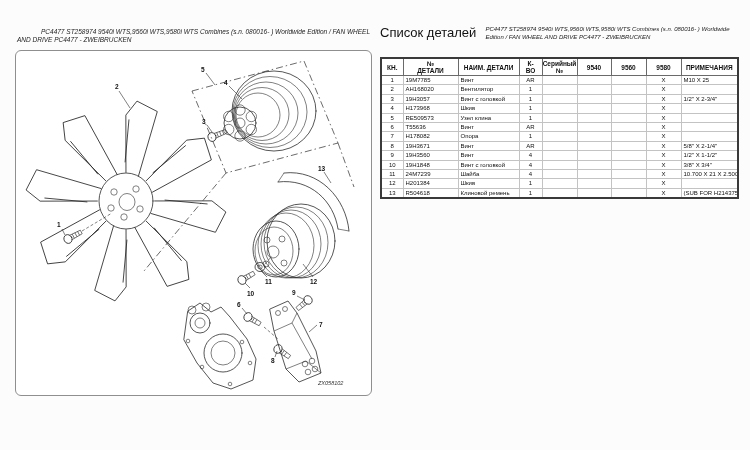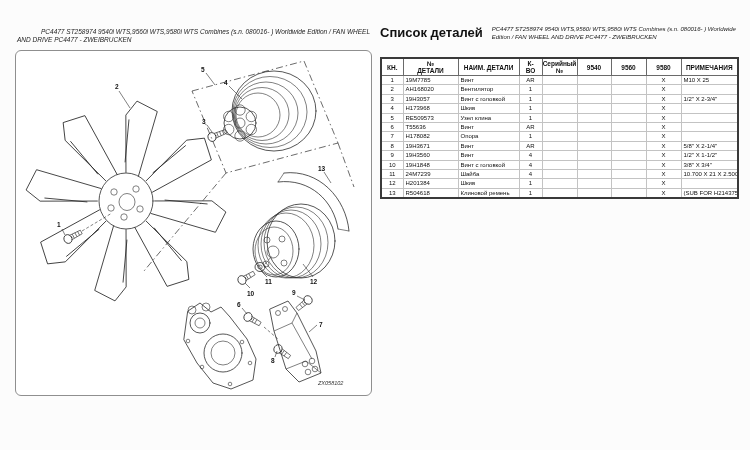--- a/index.html
+++ b/index.html
@@ -16,21 +16,21 @@
   }
   .diagram-panel{
     position:absolute;left:15px;top:50px;width:355px;height:344px;
     border:1px solid #8f8f8f;border-radius:6px;background:#fff;
   }
   .diagram-panel svg{display:block;}
   .right-block{
     position:absolute;left:380px;top:26px;width:359px;
   }
   .right-title{
-    float:left;font-size:13px;font-weight:bold;margin-right:9px;
+    float:left;font-size:13px;font-weight:normal;margin-right:9px;
     line-height:14px;color:#111;
   }
   .right-subtitle{
     font-size:6px;font-style:italic;line-height:7.5px;color:#222;
   }
   table.parts{
     position:absolute;left:380px;top:57px;width:359px;
     border-collapse:collapse;table-layout:fixed;
     border:2px solid #3a3a3a;background:#fff;
   }

